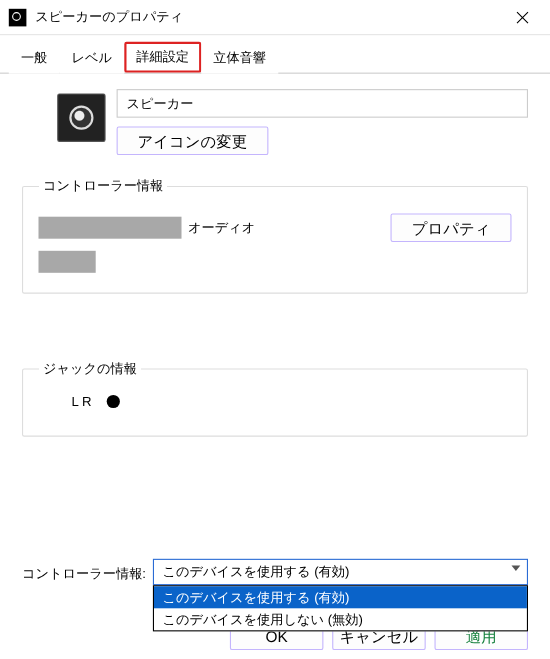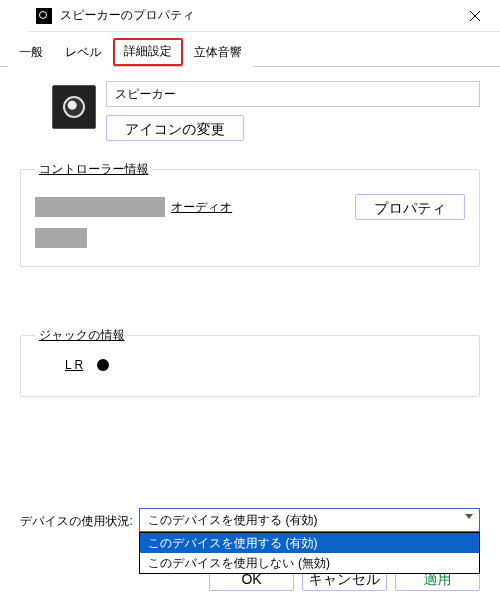--- a/index.html
+++ b/index.html
@@ -13,21 +13,20 @@
     height: 599px;
     overflow: hidden;
     position: relative;
   }
   .titlebar {
     height: 32px;
     display: flex;
     align-items: center;
     padding: 0 2px 0 8px;
     border-bottom: 1px solid #e5e5e5;
-    margin-left: 28px;
   }
   .titlebar .icon {
     width: 16px; height: 16px;
     margin-right: 8px;
     background: #000;
     position: relative;
   }
   .titlebar .icon::after{
     content:"";
     position:absolute;
@@ -104,21 +103,20 @@
     text-align:center;
     border-radius:2px;
   }
   .btn.disabled{ color:#15803d; }
   fieldset{
     border:1px solid #ddd;
     border-radius:2px;
     margin:20px 0 0 0;
     padding:10px 14px 18px 14px;
     position:relative;
-    text-decoration:underline;
   }
   legend{ font-size:12px; padding:0 4px; color:#000;}
   .ctrl-row{ display:flex; align-items:center; gap:6px; margin-top:6px;}
   .redact{ background:#a8a8a8; display:inline-block; }
   .redact.a{ width:130px;height:20px;}
   .redact.b{ width:52px;height:20px;}
   .prop-btn-wrap{ margin-left:auto; }
   .jack-row{ display:flex; align-items:center; gap:14px; padding:4px 0 6px 30px; font-size:12px;}
   .jack-dot{ width:12px;height:12px;border-radius:50%;background:#000; display:inline-block;}
   .usage-row{
@@ -212,21 +210,21 @@
     <legend>ジャックの情報</legend>
     <div class="jack-row">
       <span>L R</span>
       <span class="jack-dot"></span>
     </div>
   </fieldset>
 
 </div>
 
 <div class="usage-row">
-  <span class="usage-label">デバイスの使用状況:</span>
+  <span class="usage-label">コントローラー情報:</span>
   <div class="combo-wrap">
     <div class="combo">
       <span>このデバイスを使用する (有効)</span>
       <span class="chev"></span>
     </div>
     <div class="combo-list">
       <div class="combo-item sel">このデバイスを使用する (有効)</div>
       <div class="combo-item">このデバイスを使用しない (無効)</div>
     </div>
   </div>

